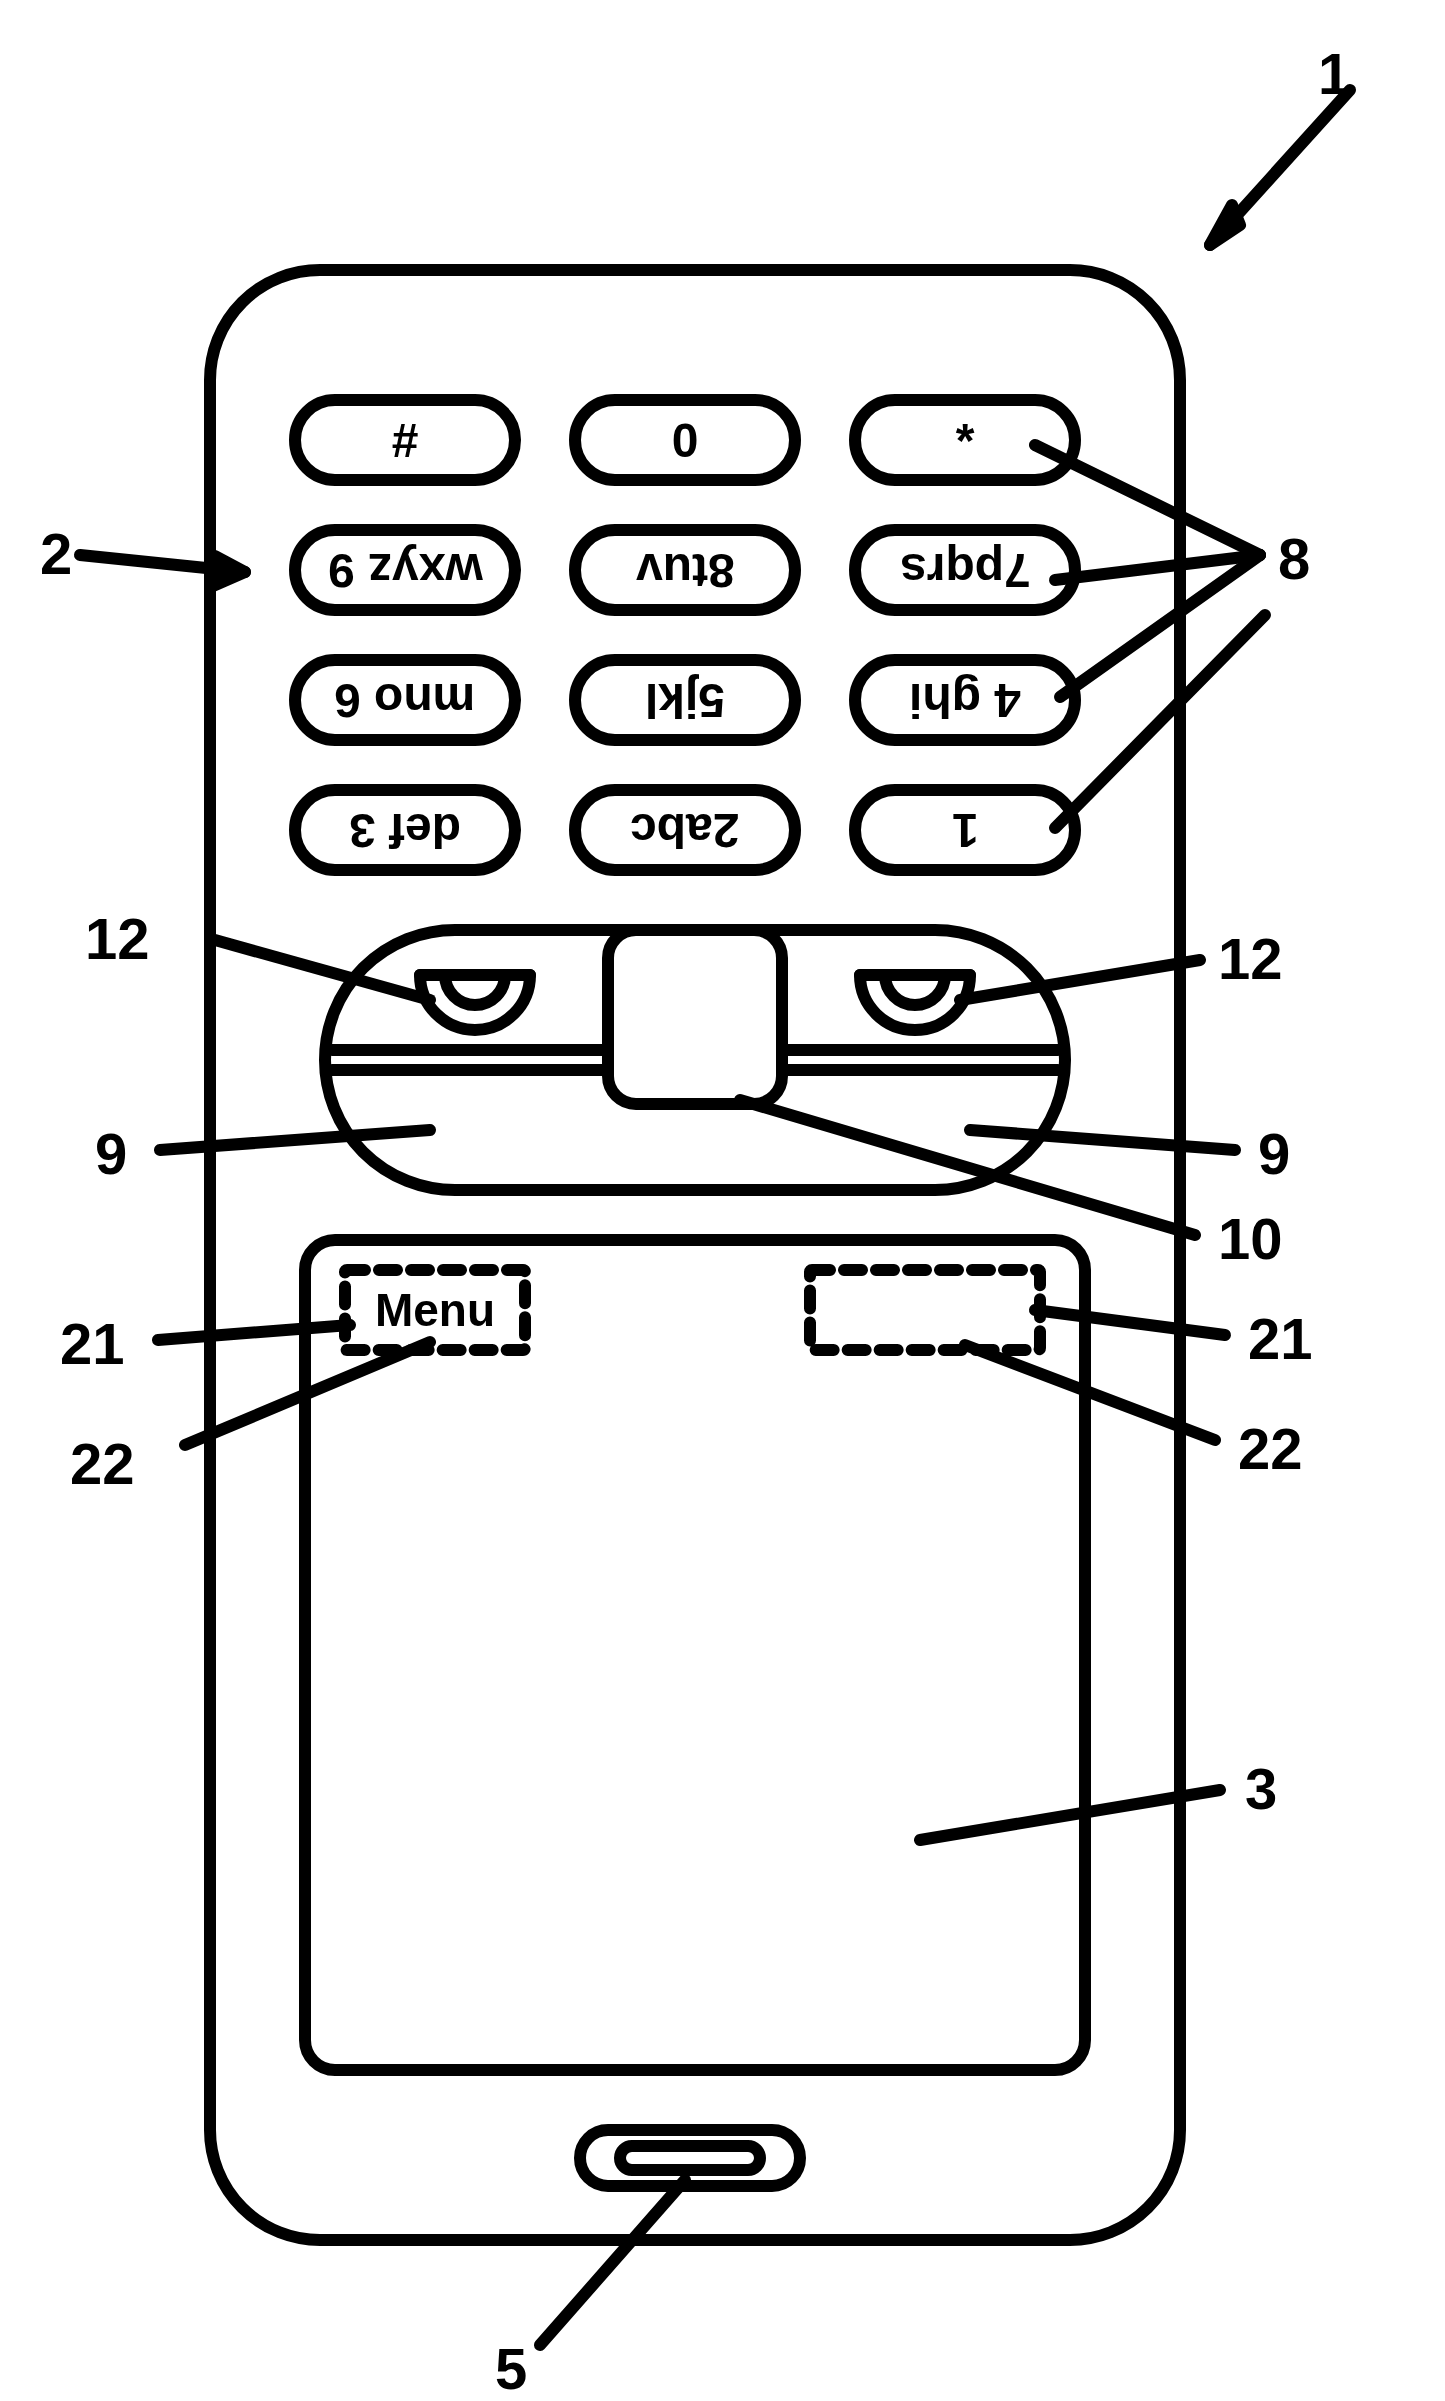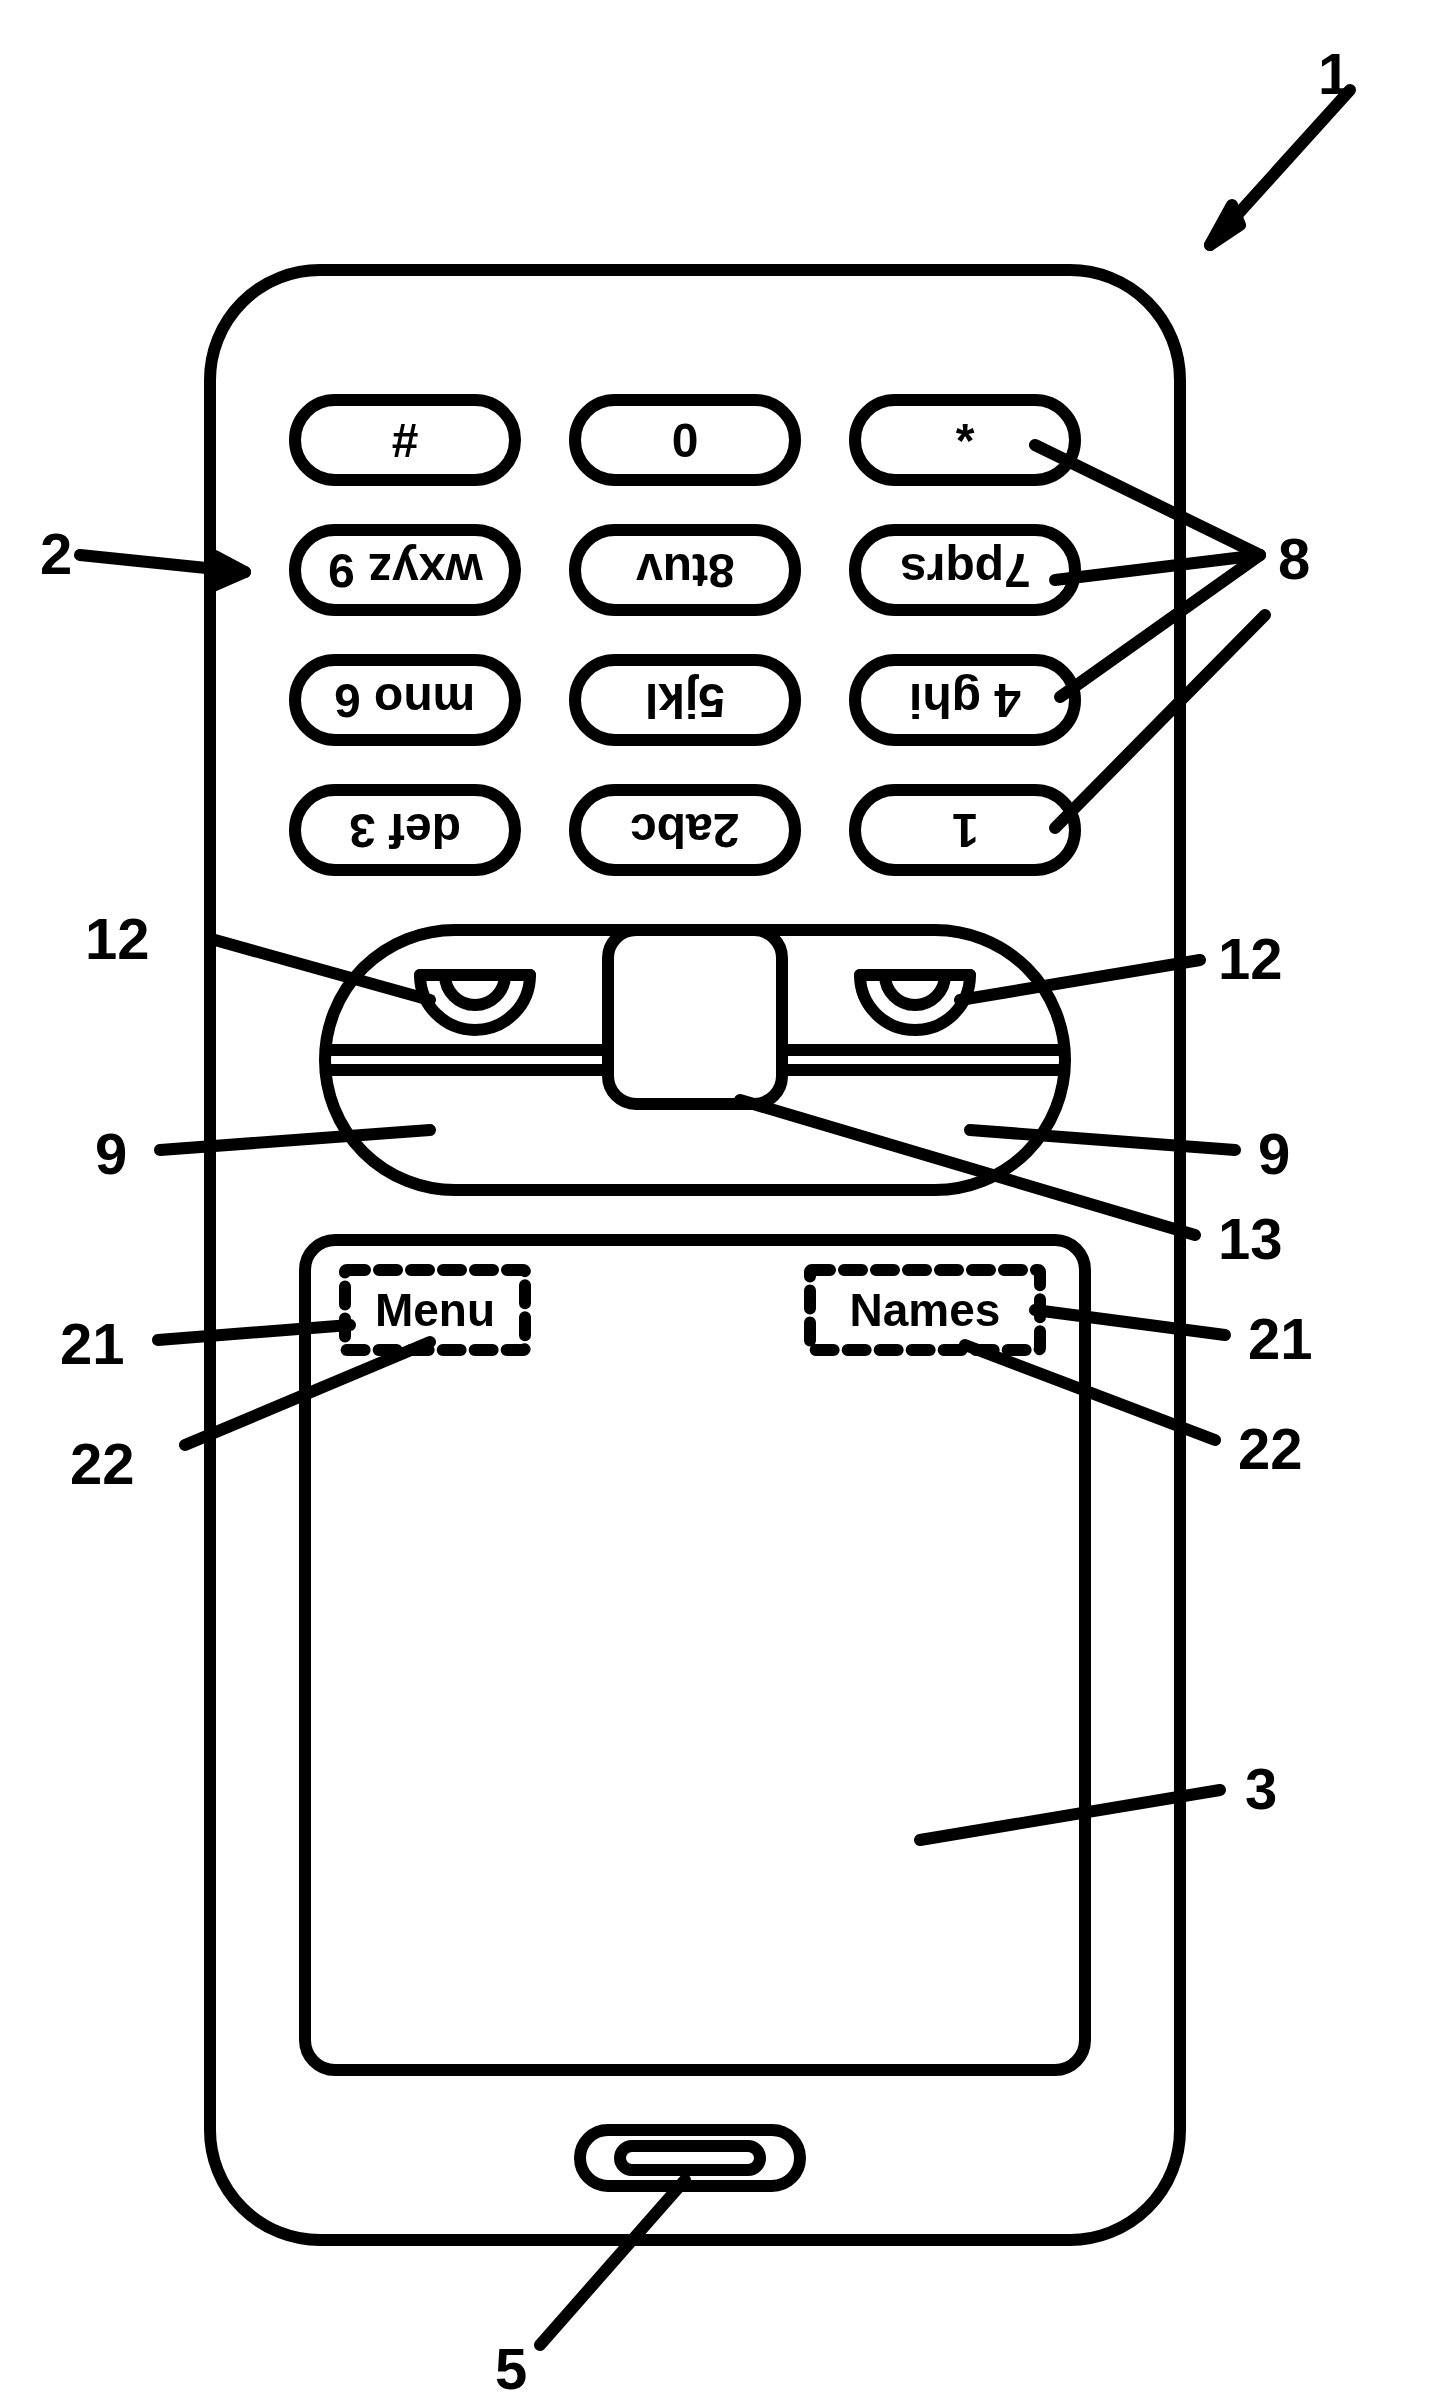--- a/index.html
+++ b/index.html
@@ -213,33 +213,30 @@
 <div style="position:absolute;left:575px;top:790px;width:220px;height:80px;display:flex;align-items:center;justify-content:center">
       <span class="key-text rot180">2abc</span>
     </div>
 <div style="position:absolute;left:855px;top:790px;width:220px;height:80px;display:flex;align-items:center;justify-content:center">
       <span class="key-text rot180">1</span>
     </div>
 
 <div style="position:absolute;left:345px;top:1270px;width:180px;height:80px;display:flex;align-items:center;justify-content:center">
       <span class="soft-text">Menu</span>
     </div>
-<div style="position:absolute;left:810px;top:1270px;width:230px;height:80px;display:flex;align-items:center;justify-content:center">
-      <span class="soft-text">Names</span>
-    </div>
 
 
 <div class="ref-num" style="left:1318px;top:40px">1</div>
 <div class="ref-num" style="left:40px;top:520px">2</div>
 <div class="ref-num" style="left:1278px;top:525px">8</div>
 <div class="ref-num" style="left:85px;top:905px">12</div>
 <div class="ref-num" style="left:1218px;top:925px">12</div>
 <div class="ref-num" style="left:95px;top:1120px">9</div>
 <div class="ref-num" style="left:1258px;top:1120px">9</div>
-<div class="ref-num" style="left:1218px;top:1205px">13</div>
+<div class="ref-num" style="left:1218px;top:1205px">10</div>
 <div class="ref-num" style="left:60px;top:1310px">21</div>
 <div class="ref-num" style="left:1248px;top:1305px">21</div>
 <div class="ref-num" style="left:70px;top:1430px">22</div>
 <div class="ref-num" style="left:1238px;top:1415px">22</div>
 <div class="ref-num" style="left:1245px;top:1755px">3</div>
 <div class="ref-num" style="left:495px;top:2335px">5</div>
 
 </div>
 
 </body></html>

